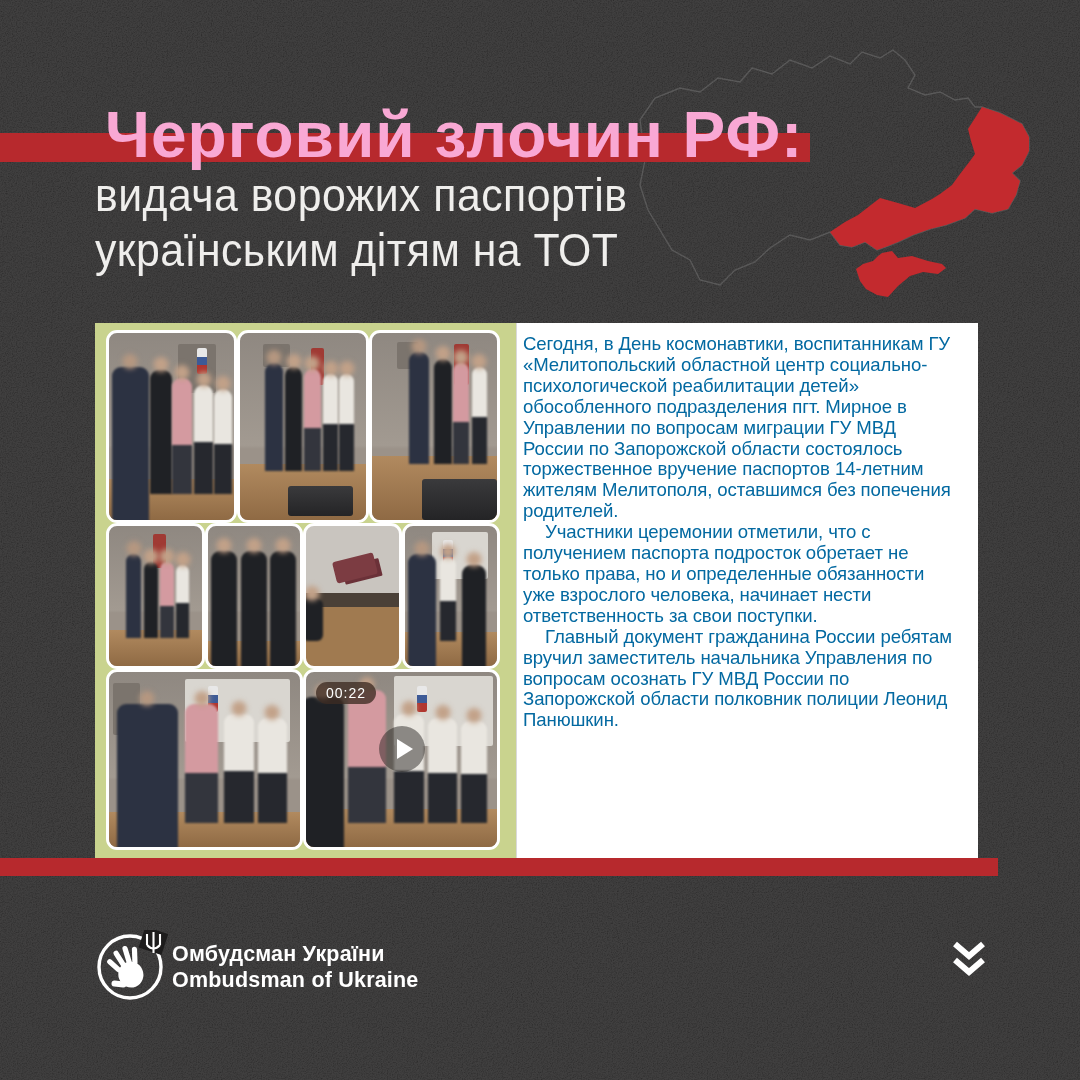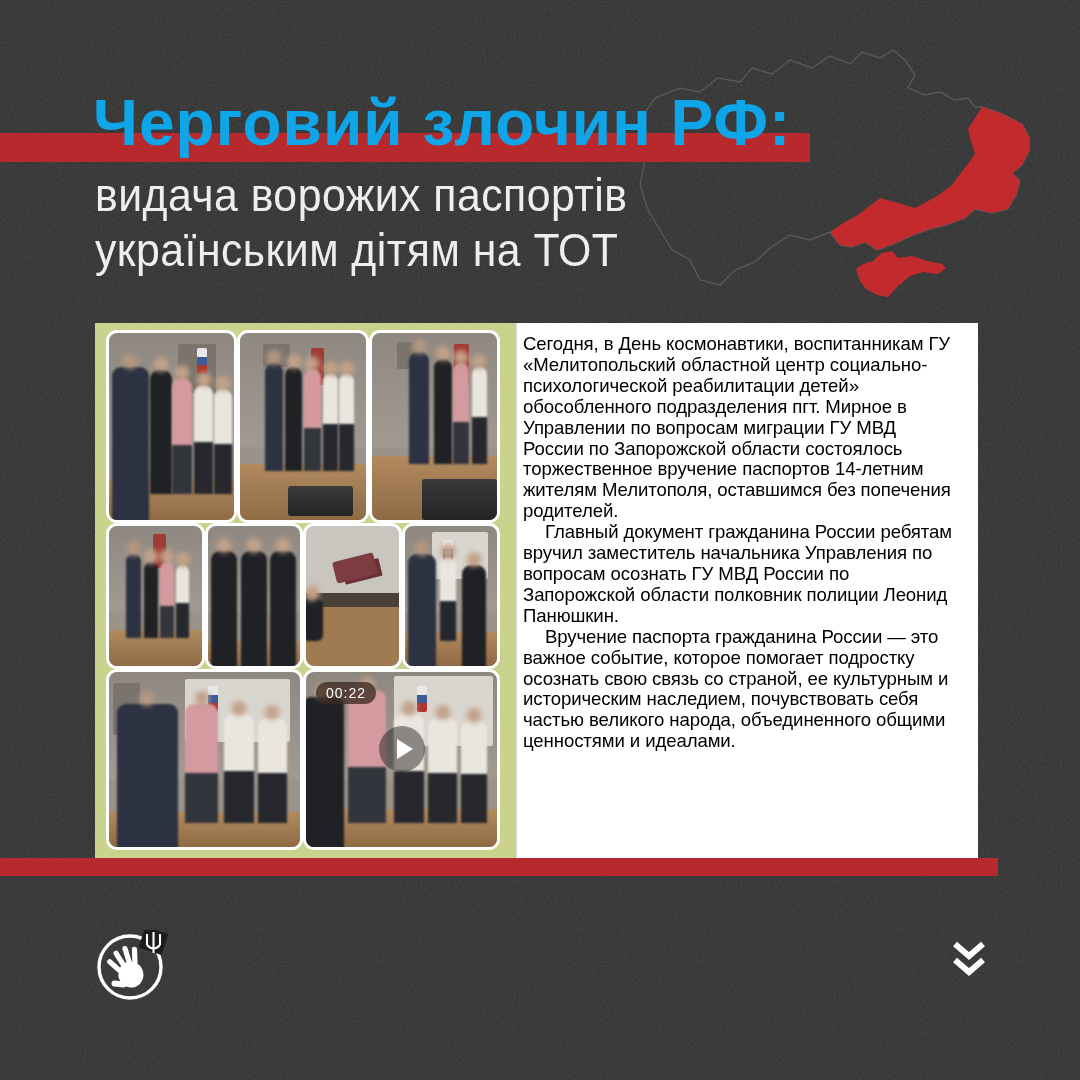--- a/index.html
+++ b/index.html
@@ -5,21 +5,21 @@
   html,body{margin:0;padding:0;background:#111;}
   .canvas{position:relative;width:1080px;height:1080px;overflow:hidden;
     background:#1d1c1c;font-family:"Liberation Sans",sans-serif;}
   .noise{position:absolute;inset:0;opacity:.16;pointer-events:none;}
 
   
   .map{position:absolute;left:630px;top:15px;width:455px;height:310px;}
 
   
   .title-strip{position:absolute;left:0;top:133px;width:810px;height:29px;background:#b7292d;}
-  .title{position:absolute;left:93px;top:88px;margin:0;color:#0ea5e9;font-size:64px;font-weight:bold;
+  .title{position:absolute;left:93px;top:88px;margin:12px;color:#f9a8d4;font-size:64px;font-weight:bold;
     letter-spacing:1px;line-height:70px;white-space:nowrap;}
   .subtitle{position:absolute;left:95px;top:168px;color:#efeeec;font-size:46px;line-height:55px;
     font-weight:400;transform:scaleX(.93);transform-origin:left top;letter-spacing:.5px;}
 
   
   .card{position:absolute;left:95px;top:323px;width:883px;height:535px;background:#fff;display:flex;}
   .collage{width:421px;height:100%;box-sizing:border-box;padding:7px 16px 8px 11px;
     background:#c9d38e;
     background-image:radial-gradient(circle at 18% 22%,rgba(168,182,98,.55) 0 7px,transparent 8px),
       radial-gradient(circle at 72% 12%,rgba(168,182,98,.5) 0 6px,transparent 7px),
@@ -52,21 +52,21 @@
   .badge{position:absolute;left:10px;top:10px;background:rgba(62,44,34,.78);color:#fff;
     font-size:14px;padding:3px 10px;border-radius:13px;letter-spacing:1px;}
   .play{position:absolute;left:50%;top:44%;width:46px;height:46px;margin:-23px 0 0 -23px;
     border-radius:50%;background:rgba(25,22,20,.45);}
   .play::after{content:"";position:absolute;left:18px;top:13px;border-style:solid;
     border-width:10px 0 10px 16px;border-color:transparent transparent transparent #fff;}
   .diamond{position:absolute;right:12px;top:10px;width:17px;height:17px;border:2.5px solid #eee;
     transform:rotate(45deg);border-radius:3px;opacity:.85;}
 
   .article{flex:1;box-sizing:border-box;border-left:1px solid #d9d9d9;
-    padding:11px 17px 0 6px;color:#000000;}
+    padding:11px 17px 0 6px;color:#0369a1;}
   .article p{margin:0;font-size:18.6px;line-height:20.9px;letter-spacing:-0.1px;}
   .article p + p{text-indent:22px;}
 
   .bottom-strip{position:absolute;left:0;top:858px;width:998px;height:18px;background:#b7292d;}
 
   
   .footer-logo{position:absolute;left:96px;top:930px;}
   .org{position:absolute;left:172px;top:941px;color:#fff;font-weight:bold;
     font-size:21.5px;line-height:26px;letter-spacing:.2px;}
   .chevrons{position:absolute;left:951px;top:941px;}
@@ -188,22 +188,22 @@
           <i class="p c3" style="left:64%;width:15%;height:60%"></i>
           <i class="p c3" style="left:81%;width:14%;height:58%"></i>
           <span class="badge">00:22</span>
           <span class="play"></span>
         </div>
       </div>
     </div>
 
     <div class="article">
       <p>Сегодня, в День космонавтики, воспитанникам ГУ «Мелитопольский областной центр социально-психологической реабилитации детей» обособленного подразделения пгт. Мирное в Управлении по вопросам миграции ГУ МВД России по Запорожской области состоялось торжественное вручение паспортов 14-летним жителям Мелитополя, оставшимся без попечения родителей.</p>
+      <p>Участники церемонии отметили, что с получением паспорта подросток обретает не только права, но и определенные обязанности уже взрослого человека, начинает нести ответственность за свои поступки.</p>
       <p>Главный документ гражданина России ребятам вручил заместитель начальника Управления по вопросам осознать ГУ МВД России по Запорожской области полковник полиции Леонид Панюшкин.</p>
-      <p>Вручение паспорта гражданина России — это важное событие, которое помогает подростку осознать свою связь со страной, ее культурным и историческим наследием, почувствовать себя частью великого народа, объединенного общими ценностями и идеалами.</p>
     </div>
   </div>
 
   <div class="bottom-strip"></div>
 
   <svg class="footer-logo" width="72" height="72" viewBox="0 0 72 72">
     <circle cx="34" cy="37" r="31" fill="none" stroke="#fff" stroke-width="3.4"></circle>
     <rect x="46" y="-2" width="24" height="22" fill="#1d1c1c" transform="rotate(18 52 8)"></rect>
     <g stroke="#fff" stroke-width="2.1" fill="none">
       <path d="M51,4 v11"></path>
@@ -214,19 +214,23 @@
     </g>
     <g fill="#fff" transform="rotate(-22 33 40)">
       <ellipse cx="33" cy="45" rx="12.5" ry="13"></ellipse>
       <rect x="18" y="22" width="5.2" height="17" rx="2.6" transform="rotate(-26 20.6 30)"></rect>
       <rect x="26" y="17" width="5.2" height="21" rx="2.6" transform="rotate(-10 28.6 27)"></rect>
       <rect x="34" y="16" width="5.2" height="22" rx="2.6" transform="rotate(5 36.6 27)"></rect>
       <rect x="41" y="20" width="5.2" height="18" rx="2.6" transform="rotate(20 43.6 29)"></rect>
       <rect x="15" y="42" width="6" height="15" rx="3" transform="rotate(-62 18 49)"></rect>
     </g>
   </svg>
+  <div class="org">
+    <div>Омбудсман України</div>
+    <div>Ombudsman of Ukraine</div>
+  </div>
 
   <svg class="chevrons" width="36" height="38" viewBox="0 0 36 38">
     <path d="M4,3 L18,15 L32,3" fill="none" stroke="#fff" stroke-width="6"></path>
     <path d="M4,19 L18,31 L32,19" fill="none" stroke="#fff" stroke-width="6"></path>
   </svg>
 
 </div>
 
 </body></html>

